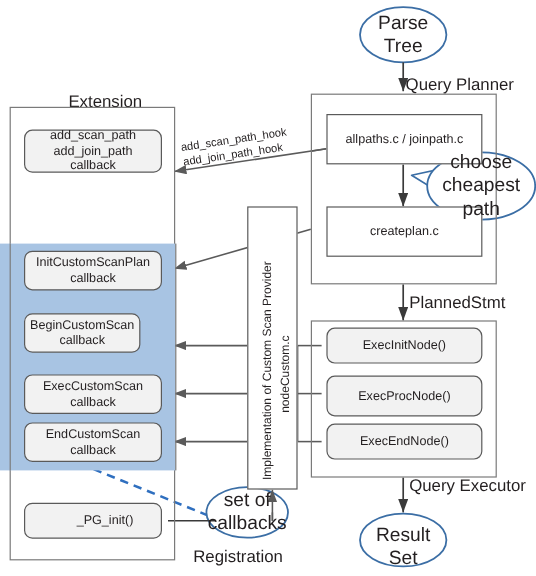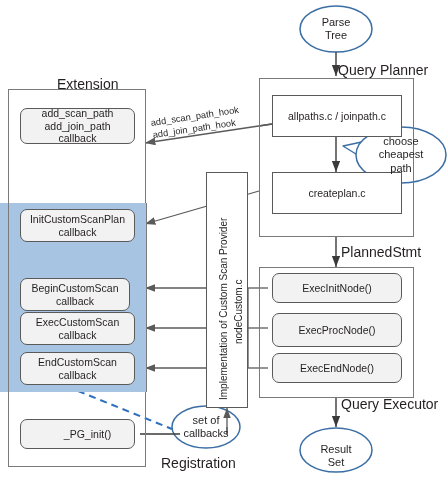--- a/index.html
+++ b/index.html
@@ -69,21 +69,21 @@
     position: absolute;
     font-size: 10px;
     color: #231f20;
     transform-origin: 0 0;
     white-space: nowrap;
     font-family: "Liberation Sans", sans-serif;
   }
   .ellipse-label {
     position: absolute;
     text-align: center;
-    font-size: 11px;
+    font-size: 16px;
     color: #231f20;
     line-height: 1.2;
     display: flex;
     align-items: center;
     justify-content: center;
     flex-direction: column;
     font-family: "Liberation Sans", sans-serif;
   }
   .hooklabel {
     position: absolute;
@@ -183,21 +183,21 @@
     </div>
   </div>
 
   <div class="rbox" style="left:20px; top:209px; width:115px; height:33px;">
     <div>
       <div>InitCustomScanPlan</div>
       <div>callback</div>
     </div>
   </div>
 
-  <div class="rbox" style="left:20px; top:278px; width:110px; height:33px;">
+  <div class="rbox" style="left:20px; top:261px; width:97px; height:33px;">
     <div>
       <div>BeginCustomScan</div>
       <div>callback</div>
     </div>
   </div>
 
   <div class="rbox" style="left:20px; top:312px; width:115px; height:33px;">
     <div>
       <div>ExecCustomScan</div>
       <div>callback</div>

